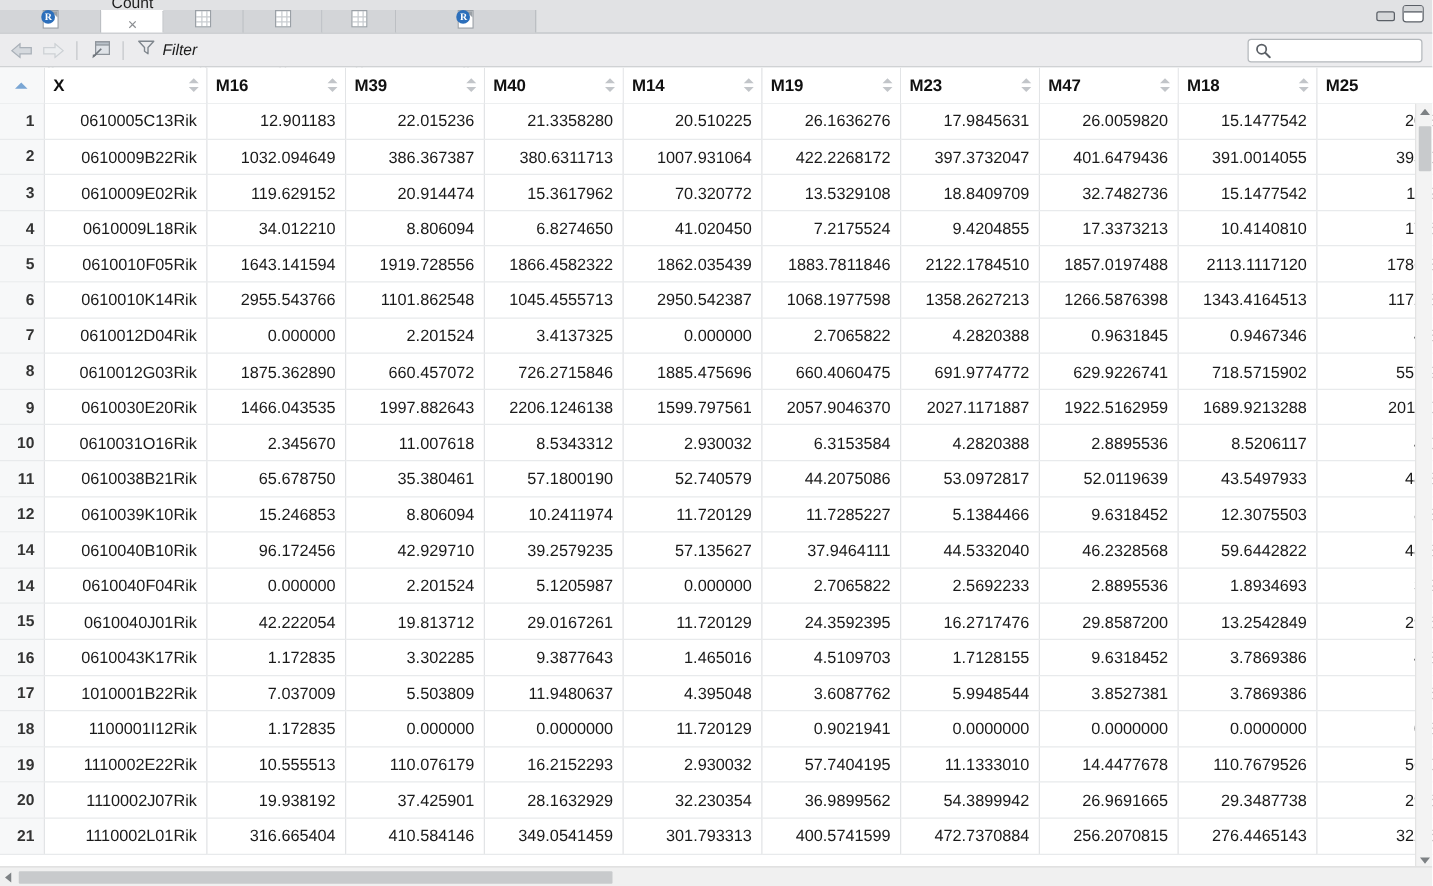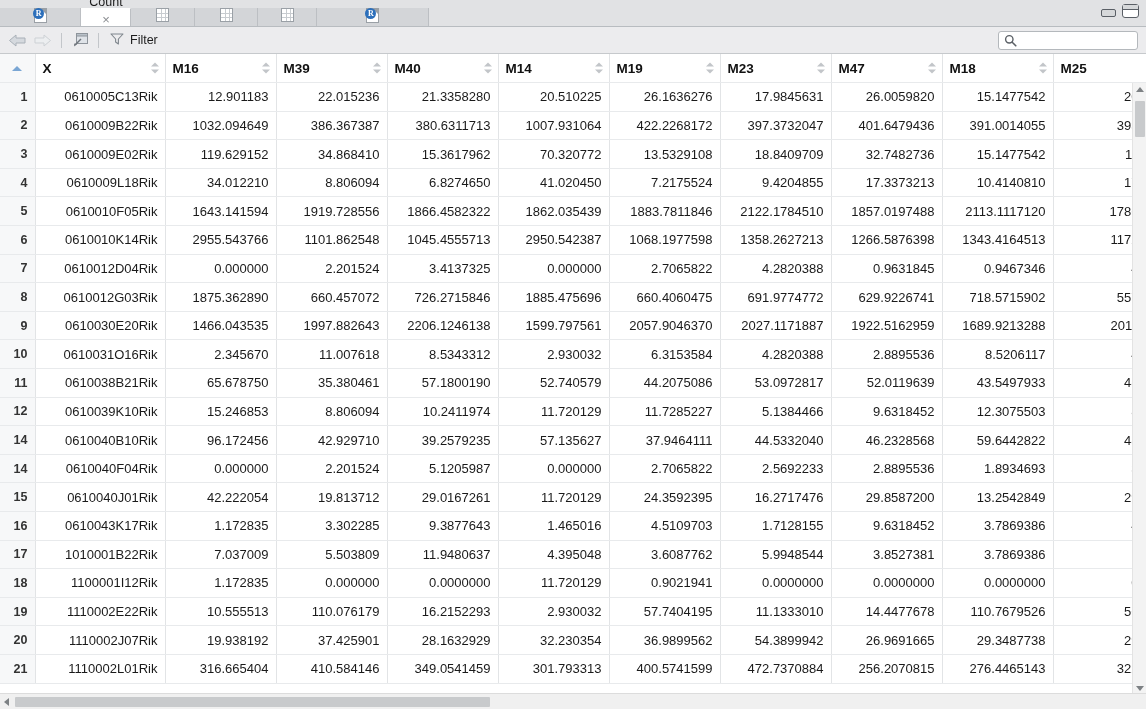--- a/index.html
+++ b/index.html
@@ -150,20 +150,21 @@
   .filter-btn{
     display:flex;
     align-items:center;
     gap:6px;
     padding:0 4px;
     height:19px;
   }
   .filter-label{
     font-size:12.5px;
     color:#1c1c1c;
+    font-style:italic;
   }
   .searchbox{
     position:absolute;
     right:8px;
     top:4px;
     width:140px;
     height:19px;
     background:#ffffff;
     border:1px solid #b4b8bc;
     border-radius:3px;
@@ -489,21 +490,21 @@
           <td class="num">422.2268172</td>
           <td class="num">397.3732047</td>
           <td class="num">401.6479436</td>
           <td class="num">391.0014055</td>
           <td class="num">393.07</td>
         </tr>
         <tr>
           <td class="rownum">3</td>
           <td class="name">0610009E02Rik</td>
           <td class="num">119.629152</td>
-          <td class="num">34.868410</td>
+          <td class="num">20.914474</td>
           <td class="num">15.3617962</td>
           <td class="num">70.320772</td>
           <td class="num">13.5329108</td>
           <td class="num">18.8409709</td>
           <td class="num">32.7482736</td>
           <td class="num">15.1477542</td>
           <td class="num">11.20</td>
         </tr>
         <tr>
           <td class="rownum">4</td>

